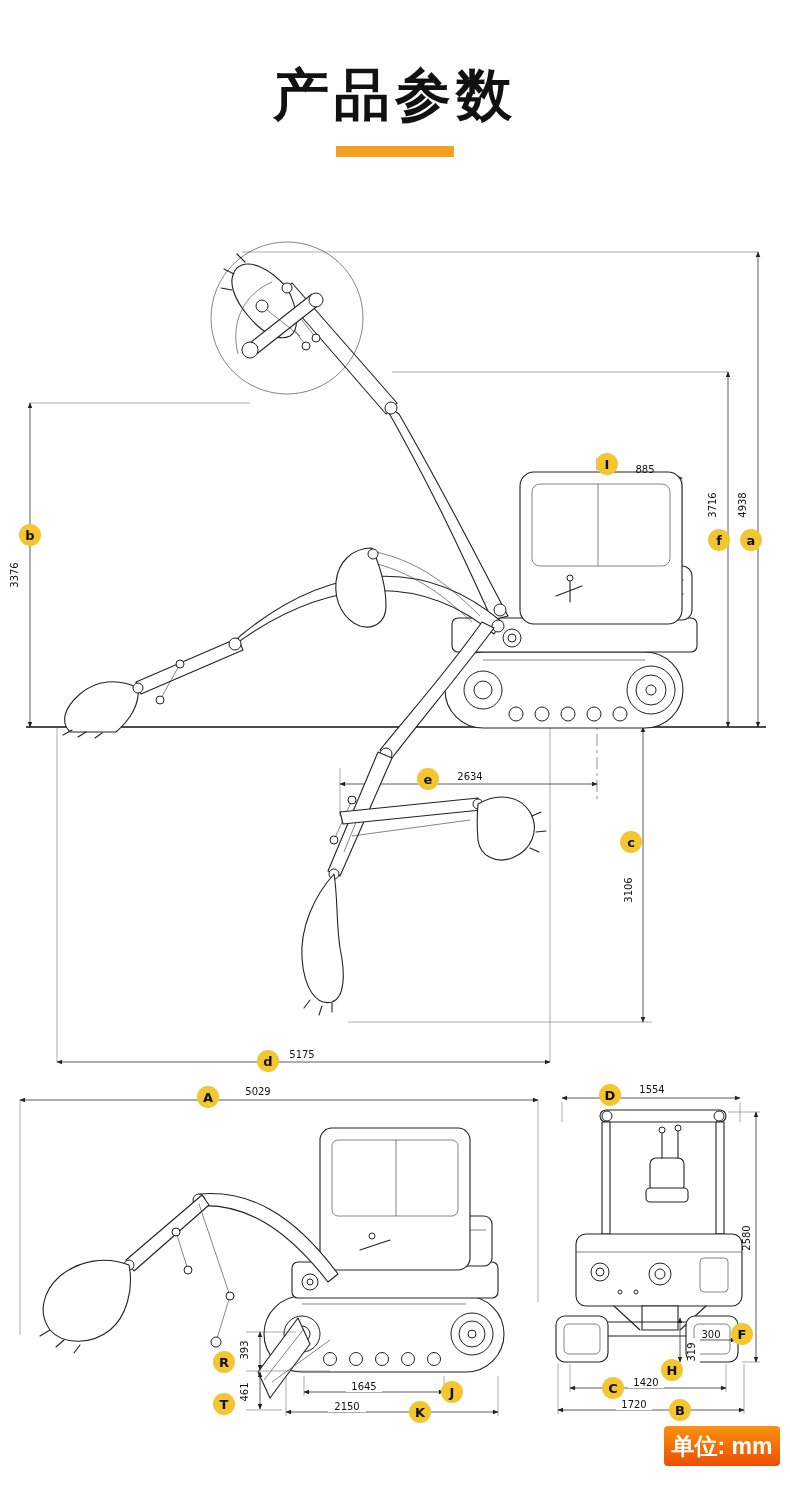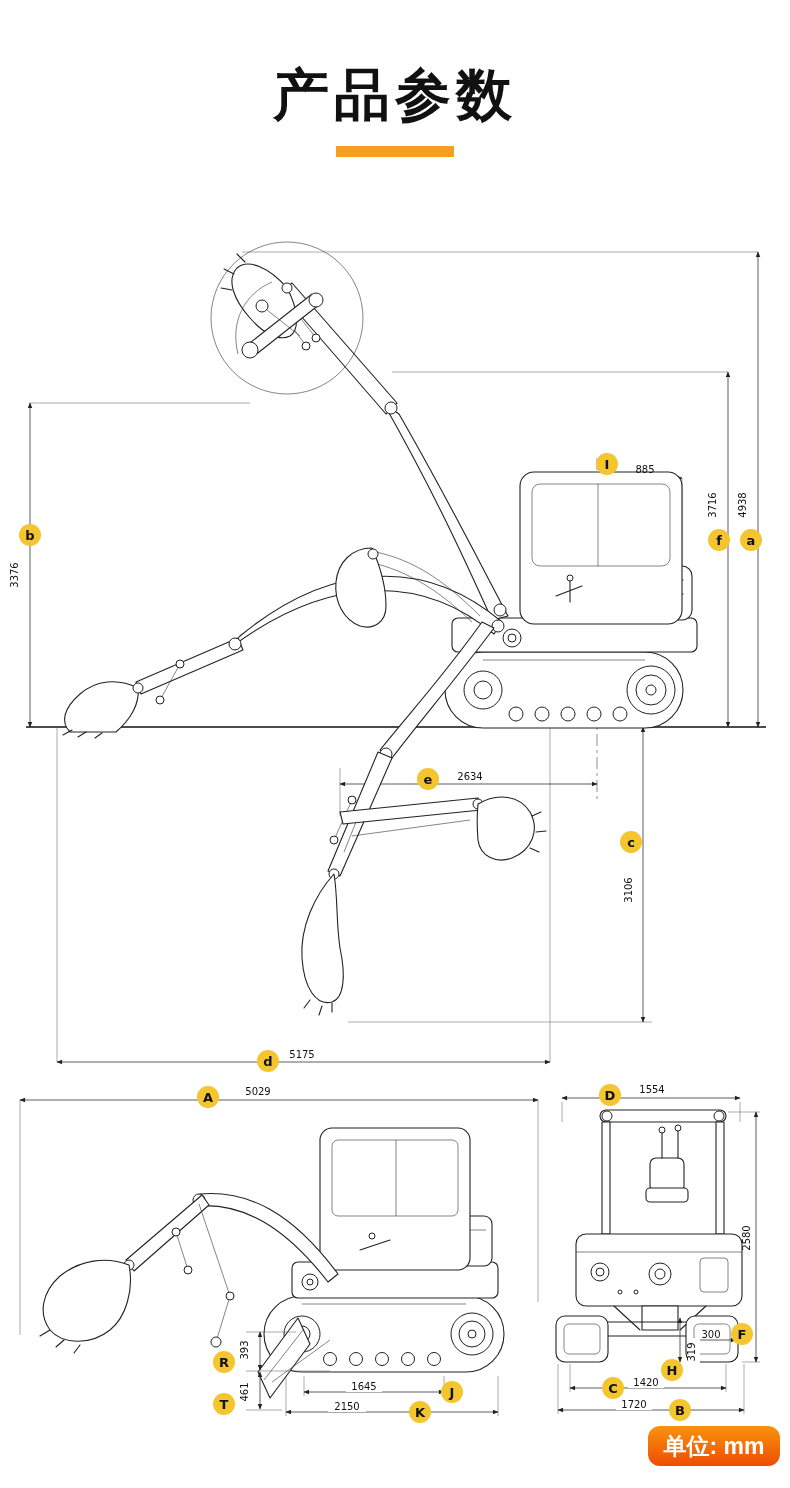--- a/index.html
+++ b/index.html
@@ -2,22 +2,22 @@
 <html><head>
 <meta charset="utf-8">
 <style>
   html,body{margin:0;padding:0;background:#fff;}
   .page{position:relative;width:790px;height:1488px;background:#fff;overflow:hidden;
         font-family:"Liberation Sans","DejaVu Sans",sans-serif;}
   header{position:absolute;top:0;left:0;width:790px;text-align:center;}
   .title{margin:0;padding-top:58px;font-size:56px;font-weight:900;letter-spacing:5px;color:#111;}
   .title-bar{width:118px;height:11px;background:#F5A020;margin:12px auto 0 auto;}
   .subtitle{margin-top:18px;font-size:23px;color:#1a1a1a;}
-  .unit-badge{position:absolute;right:10px;top:1426px;width:132px;height:40px;line-height:40px;
-      text-align:center;color:#fff;font-size:23px;font-weight:bold;border-radius:12px;
+  .unit-badge{position:absolute;right:10px;top:1426px;width:116px;height:40px;line-height:40px;
+      text-align:center;color:#fff;font-size:23px;font-weight:bold;border-radius:4px;
       background:linear-gradient(180deg,#f9930c,#ee4d03);}
   svg{position:absolute;left:0;top:0;}
   
   .draw{stroke:#222;stroke-width:1.1;fill:none;stroke-linejoin:round;stroke-linecap:round;}
   .drawf{stroke:#222;stroke-width:1.1;fill:#fff;stroke-linejoin:round;}
   .thin{stroke:#333;stroke-width:.6;fill:none;}
   .pin{stroke:#222;stroke-width:1;fill:#fff;}
   .dima{stroke:#333;stroke-width:.8;fill:none;marker-start:url(#arr);marker-end:url(#arr);}
   .ext{stroke:#555;stroke-width:.5;fill:none;}
   .ground{stroke:#111;stroke-width:1.3;fill:none;}

